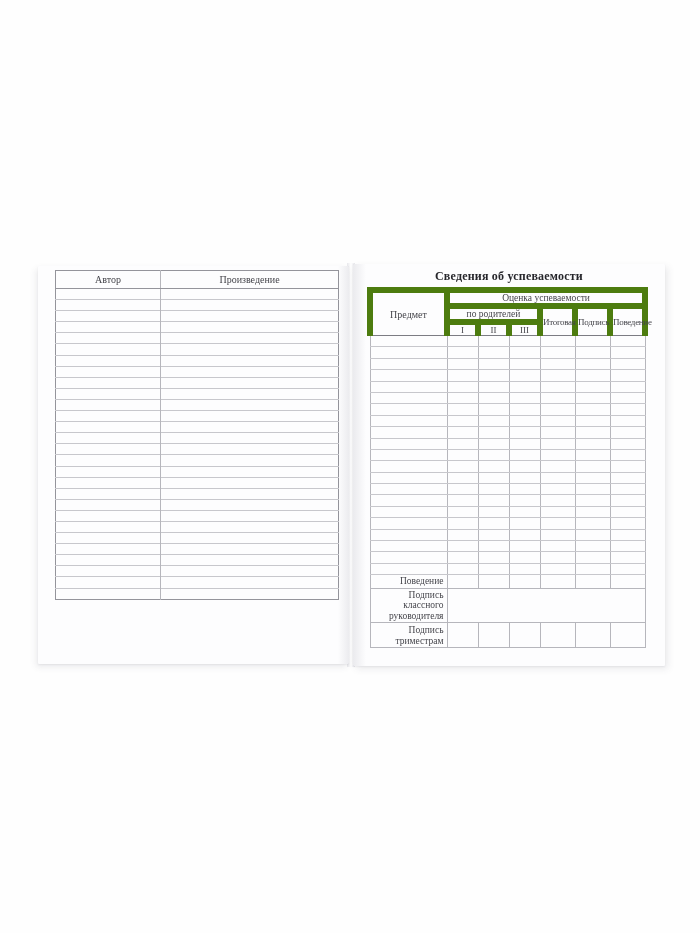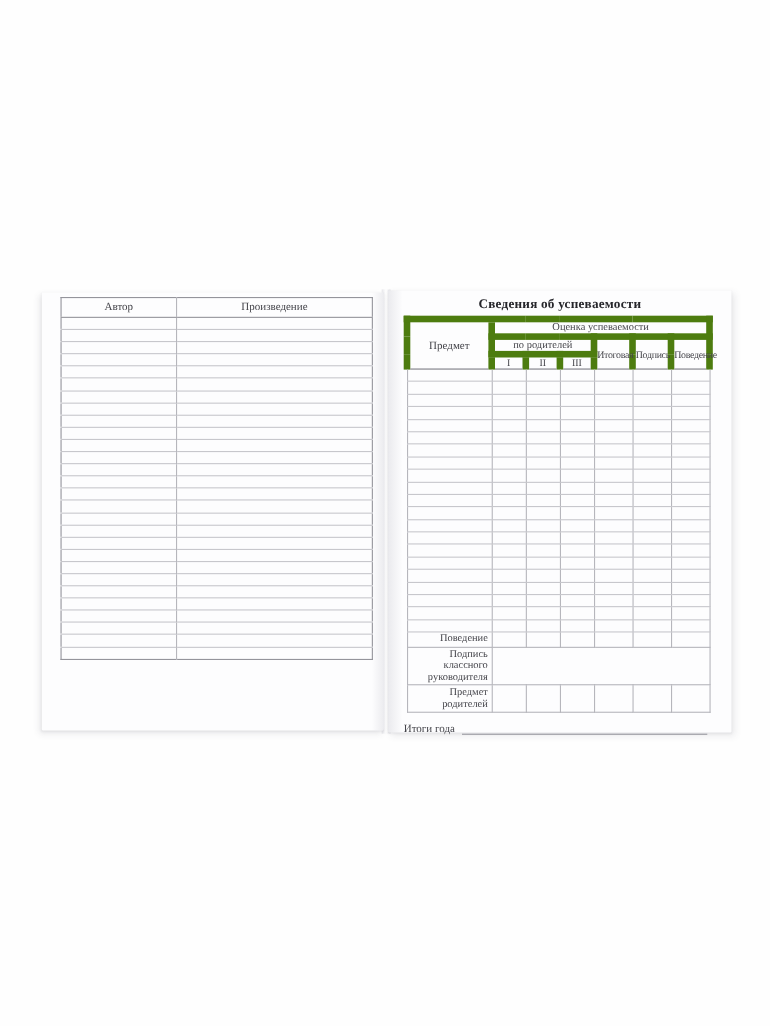--- a/index.html
+++ b/index.html
@@ -427,29 +427,25 @@
           <td></td>
             <td></td>
           <td></td>
             <td></td>
         </tr>
         <tr class="row-teacher">
           <td class="flabel">Подпись классного руководителя</td>
           <td colspan="6"></td>
         </tr>
         <tr class="row-parents">
-          <td class="flabel">Предмет родителей</td>
+          <td class="flabel">Подпись триместрам</td>
           <td></td>
             <td></td>
           <td></td>
             <td></td>
           <td></td>
             <td></td>
         </tr>
       </tbody>
     </table>
-    <div class="year-results">
-      <span class="yr-label">Итоги года</span>
-      <span class="yr-line"></span>
-    </div>
   </div>
 
 </div>
 
 </body></html>

